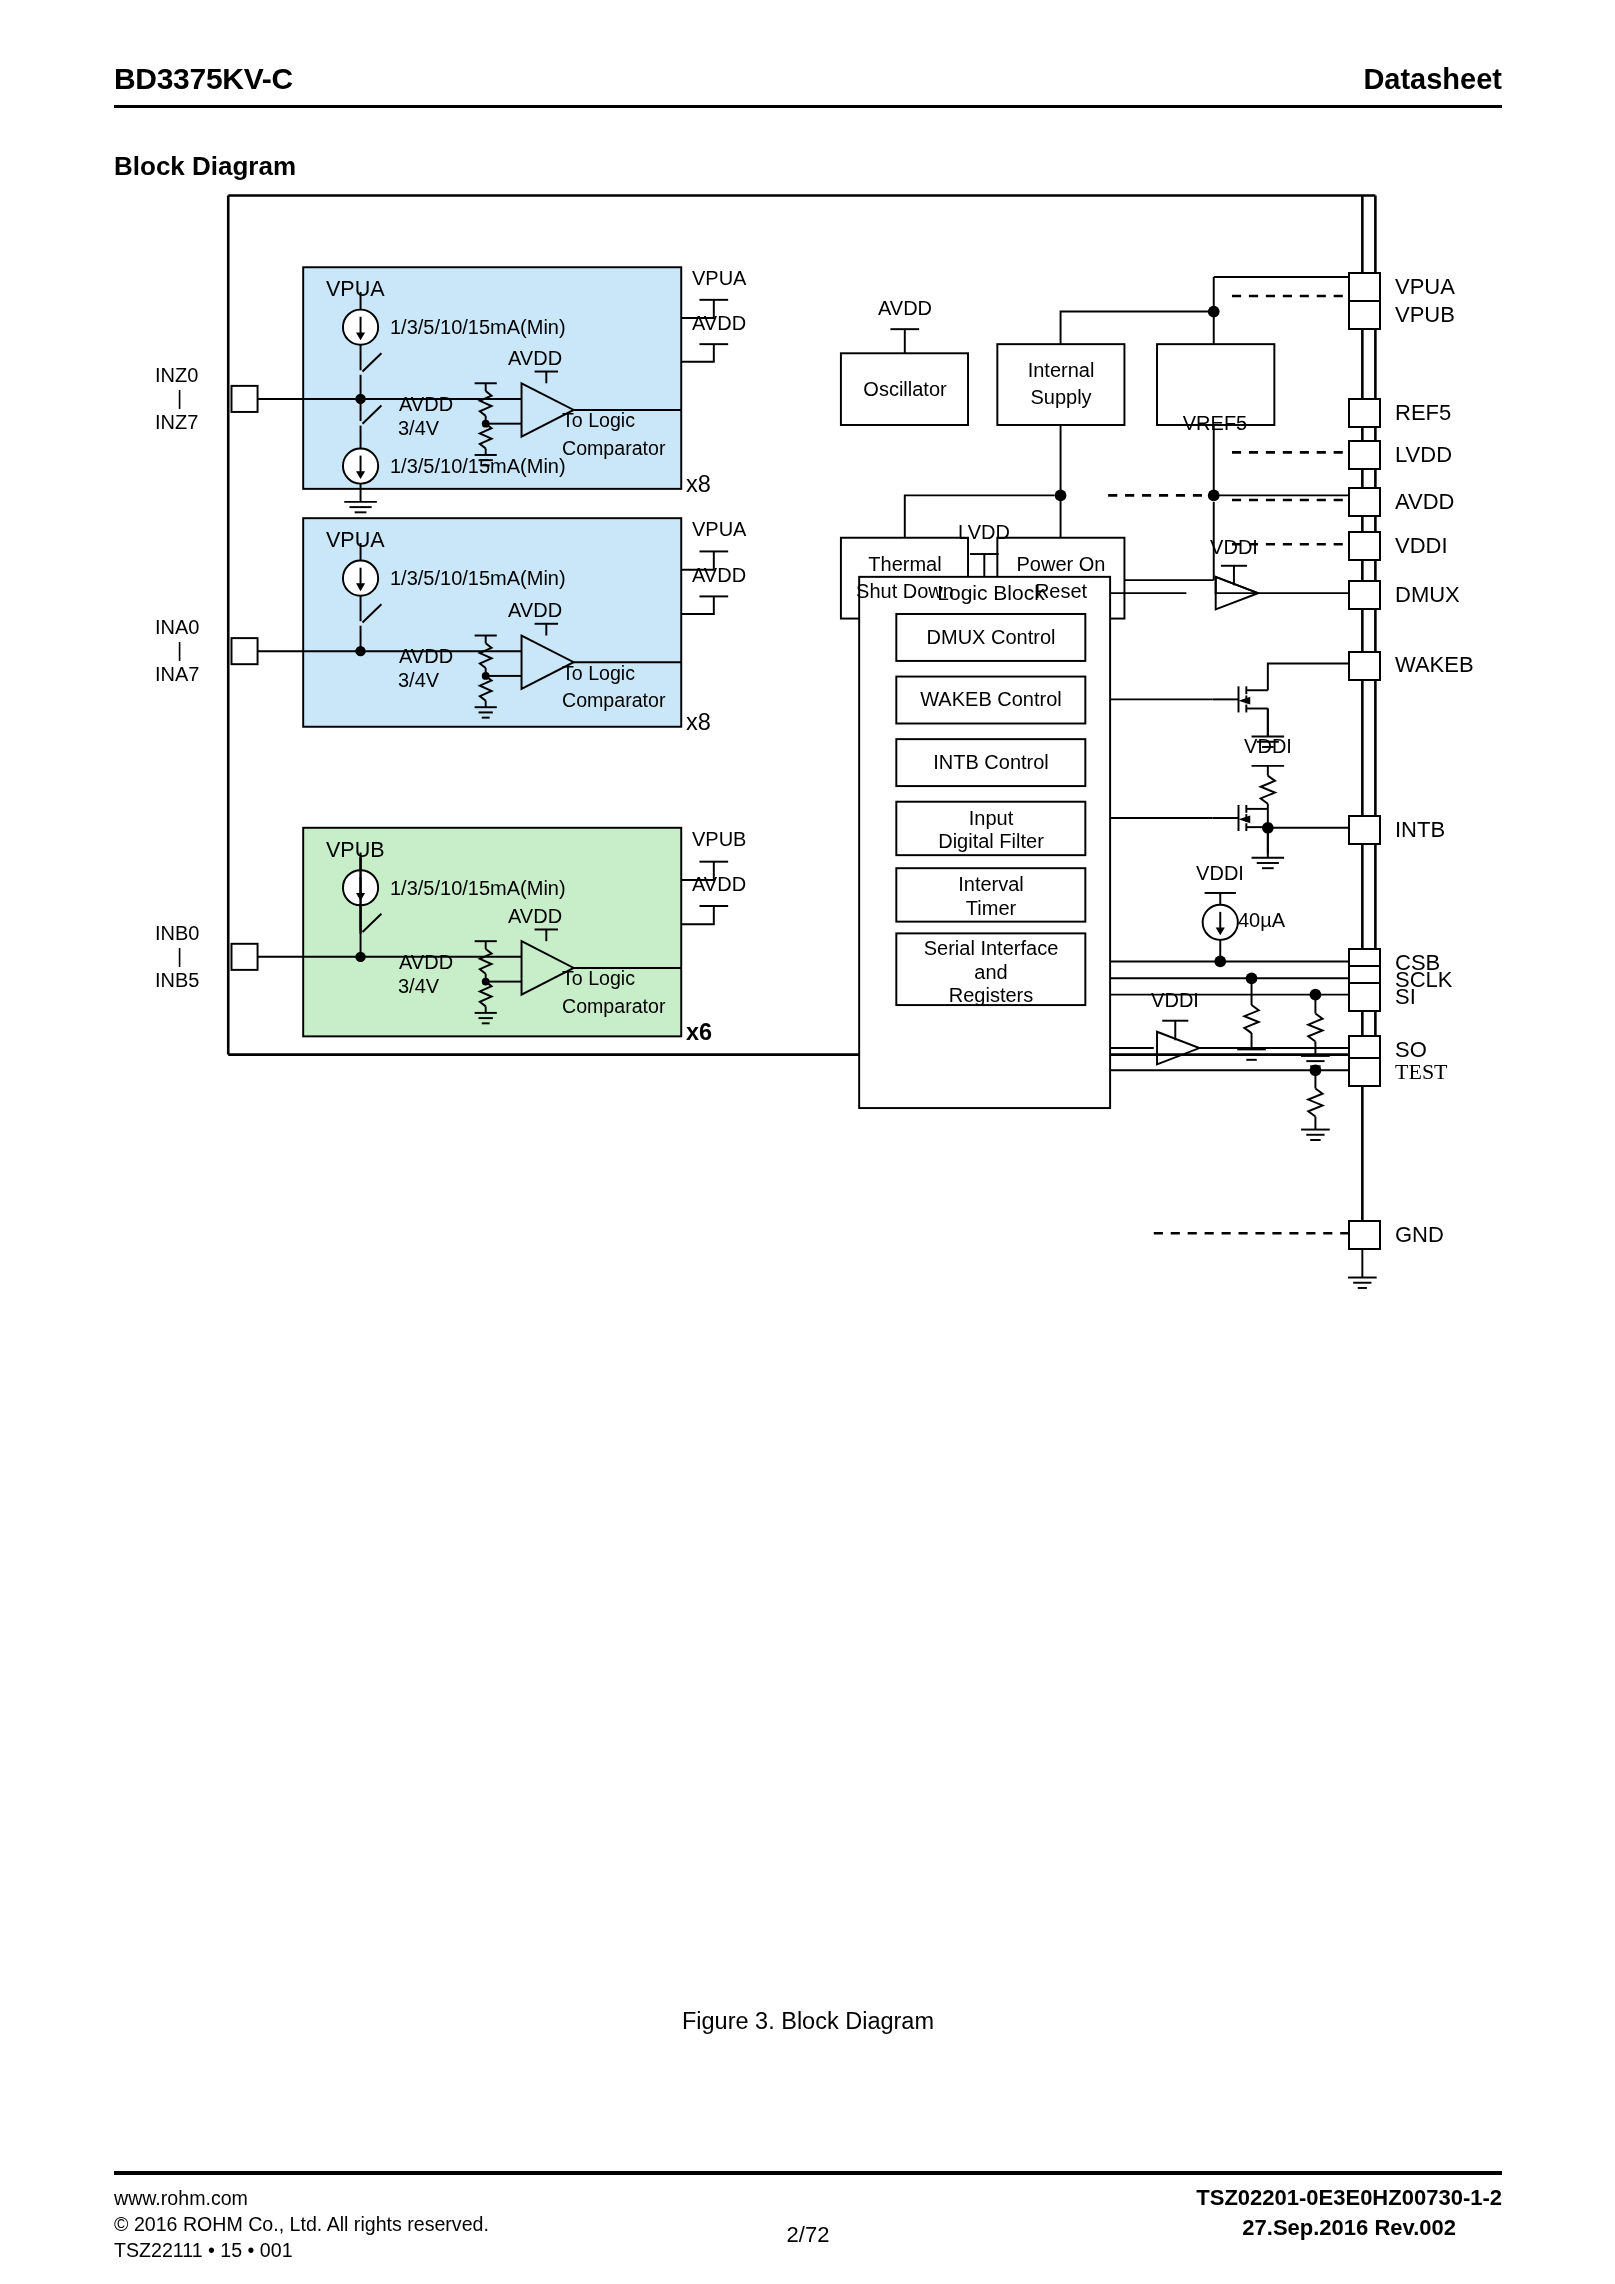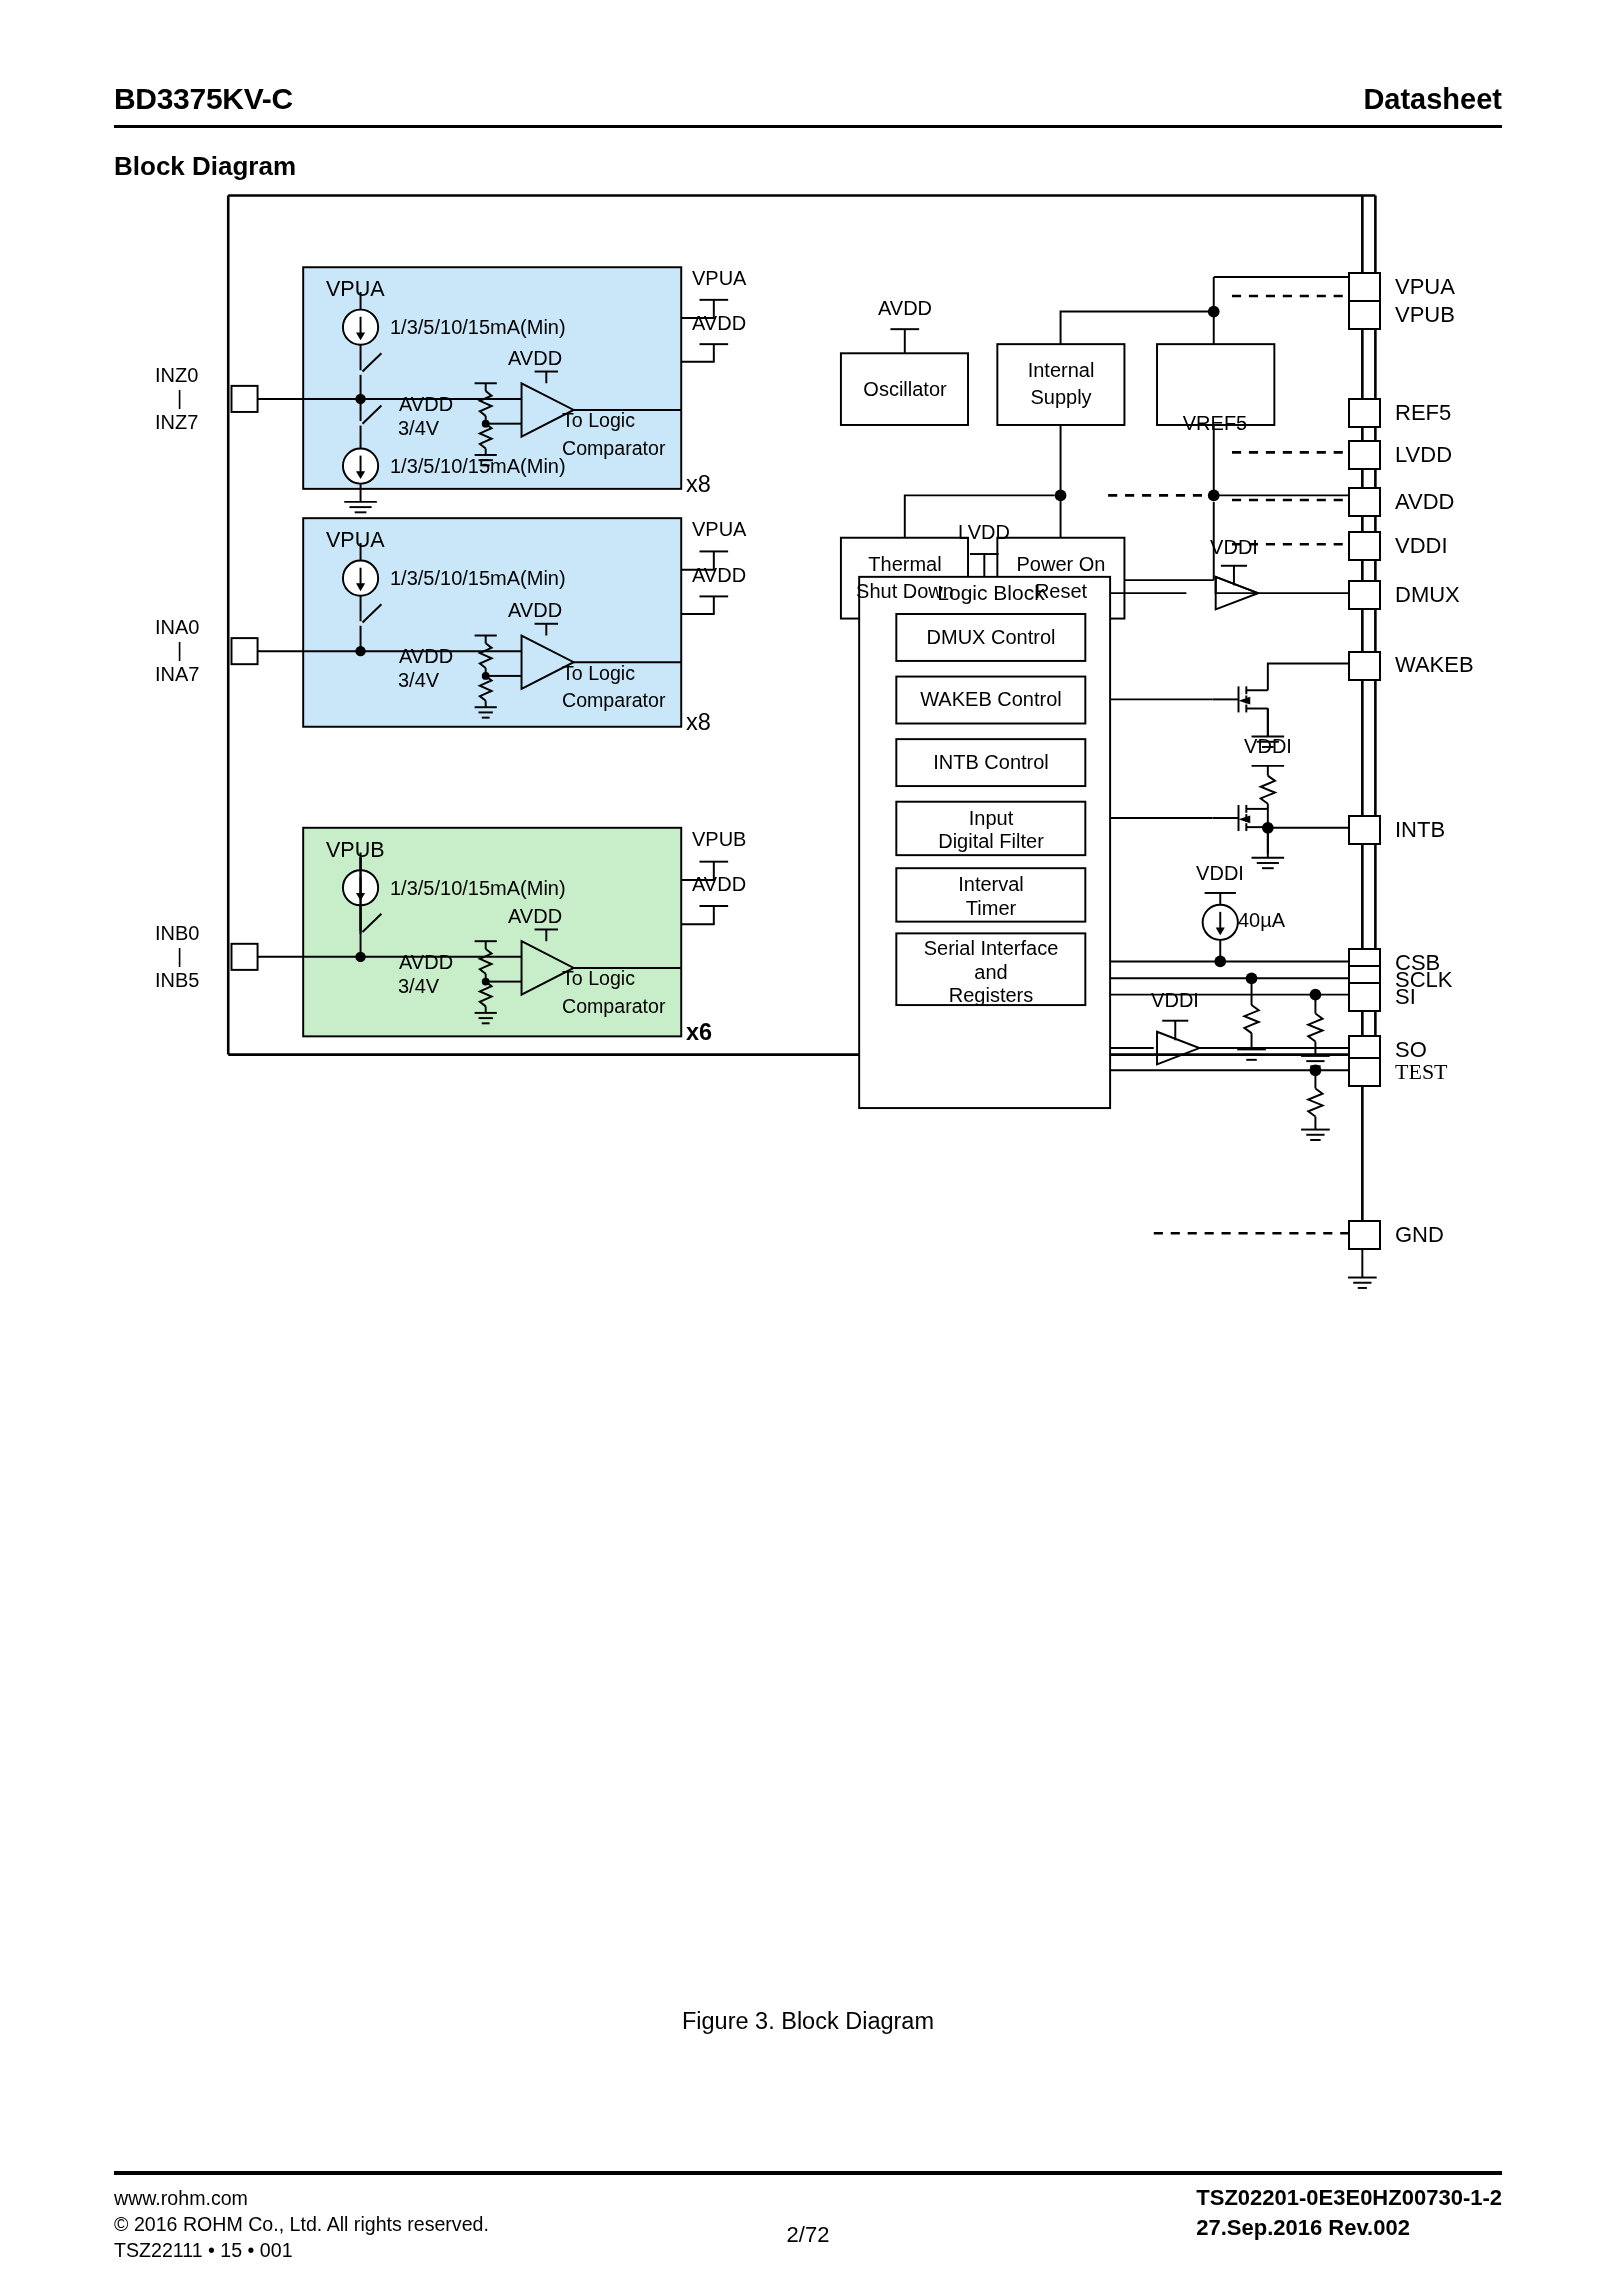--- a/index.html
+++ b/index.html
@@ -1,35 +1,35 @@
 <!DOCTYPE html>
 <html style="font-size:10.4px"><head>
 <meta charset="utf-8">
 <style>
   html,body{margin:0;padding:0;background:#fff;}
   body{width:1616px;height:2284px;position:relative;font-family:"Liberation Sans",sans-serif;color:#000;}
   .page{position:absolute;inset:0;}
 
   
-  #hdr{position:absolute;left:114px;top:62px;width:1388px;height:47px;margin-top:20px;}
+  #hdr{position:absolute;left:114px;top:62px;width:1388px;height:47px;}
   #hdr .part{position:absolute;left:0;top:0;font-size:30px;font-weight:bold;letter-spacing:-0.3px;}
   #hdr .ds{position:absolute;right:0;top:1.3px;font-size:29px;font-weight:bold;}
   #hdr .rule{position:absolute;left:0;top:43px;width:1388px;height:3.3px;background:#000;}
 
   #sectitle{position:absolute;left:114px;top:151px;font-size:26px;font-weight:bold;}
 
   
   #figcap{position:absolute;left:0;top:2008px;width:1616px;text-align:center;font-size:23.5px;}
 
   
   #ftr{position:absolute;left:114px;top:2171px;width:1388px;}
   #ftr .rule{position:absolute;left:0;top:0;width:1388px;height:3.9px;background:#000;}
   #ftr .lf{position:absolute;left:0;top:14.3px;font-size:19.6px;line-height:26px;}
   #ftr .pg{position:absolute;left:0;top:0;width:1388px;text-align:center;top:51px;font-size:22px;}
-  #ftr .rt{position:absolute;right:0;top:11.7px;text-align:left;font-size:22px;font-weight:bold;line-height:30px;}
+  #ftr .rt{position:absolute;right:0;top:11.7px;text-align:center;font-size:22px;font-weight:bold;line-height:30px;}
 
   
   #diag{position:absolute;left:0px;top:176px;width:1616px;height:1825px;}
   #diag svg{position:absolute;left:0;top:0;}
 
   .lbl{position:absolute;font-family:"Liberation Sans",sans-serif;white-space:nowrap;}
   .l30{font-size:19.6px;}
   .l31{font-size:20px;}
   .l33{font-size:21.5px;}
   .l34{font-size:22px;}

